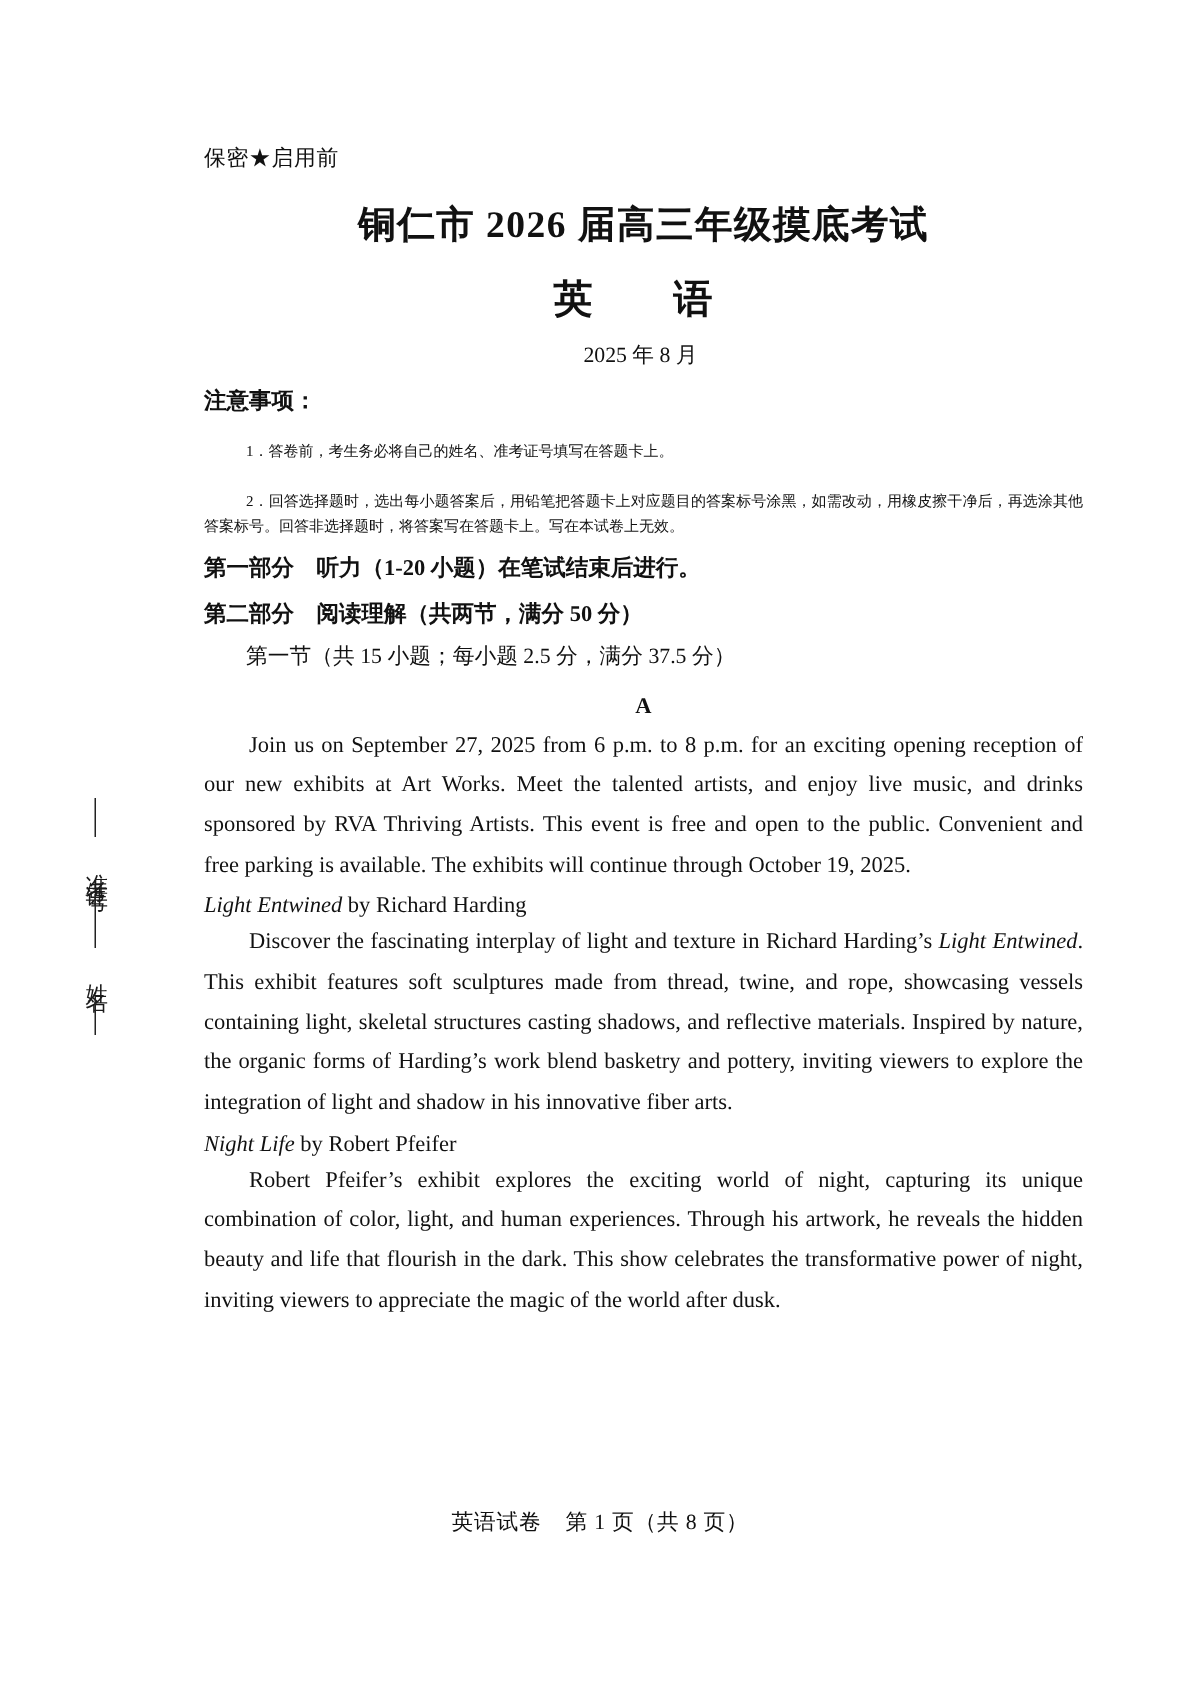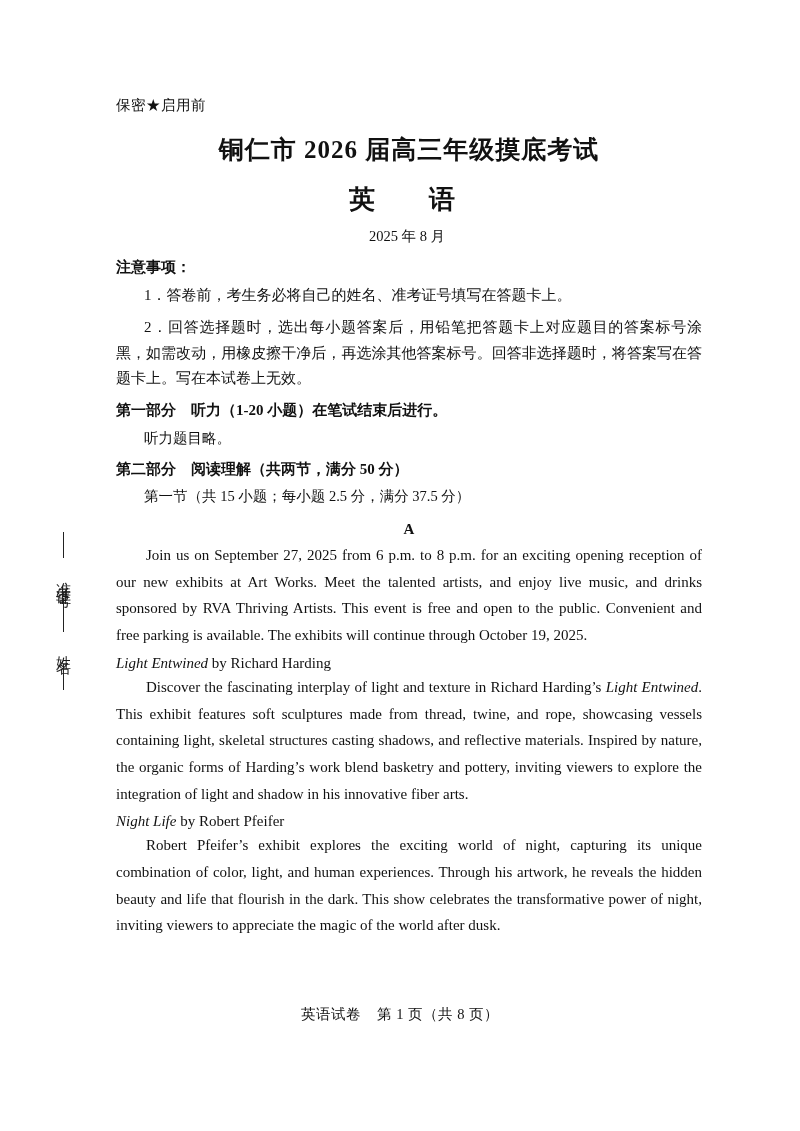--- a/index.html
+++ b/index.html
@@ -48,21 +48,21 @@
     width: 1px;
     background: #222;
     margin: 12px 0;
   }
   .v-line.short { height: 26px; }
   .v-line.long  { height: 34px; }
 
   
   .content {
     position: absolute;
-    left: 116px;
+    left: 136px;
     top: 96px;
     width: 586px;
   }
 
   .secret {
     font-size: 14.5px;
     font-family: "Liberation Serif", serif;
     letter-spacing: 0.5px;
     margin-bottom: 18px;
   }
@@ -91,23 +91,23 @@
     margin: 8px 4px 12px 0;
   }
 
   .notice-head {
     font-size: 15px;
     font-weight: bold;
     margin: 4px 0 4px 0;
   }
 
   p.note {
-    font-size: 15px;
+    font-size: 10px;
     line-height: 1.72;
-    margin: 6px 0 2px 0;
+    margin: 16px 0 2px 0;
     text-indent: 28px;
     text-align: justify;
   }
 
   p.section-head {
     font-size: 15px;
     line-height: 1.7;
     margin: 6px 0 2px 0;
     font-weight: bold;
   }
@@ -179,21 +179,20 @@
 
     <div class="subject">英　语</div>
 
     <div class="exam-date">2025 年 8 月</div>
 
     <div class="notice-head">注意事项：</div>
     <p class="note">1．答卷前，考生务必将自己的姓名、准考证号填写在答题卡上。</p>
     <p class="note">2．回答选择题时，选出每小题答案后，用铅笔把答题卡上对应题目的答案标号涂黑，如需改动，用橡皮擦干净后，再选涂其他答案标号。回答非选择题时，将答案写在答题卡上。写在本试卷上无效。</p>
 
     <p class="section-head">第一部分　听力（1-20 小题）在笔试结束后进行。</p>
-    <p class="cn">听力题目略。</p>
 
     <p class="section-head">第二部分　阅读理解（共两节，满分 50 分）</p>
     <p class="cn">第一节（共 15 小题；每小题 2.5 分，满分 37.5 分）</p>
 
     <div class="letter-a">A</div>
 
     <p class="en first-para">Join us on September 27, 2025 from 6 p.m. to 8 p.m. for an exciting opening reception of our new exhibits at Art Works. Meet the talented artists, and enjoy live music, and drinks sponsored by RVA Thriving Artists. This event is free and open to the public. Convenient and free parking is available. The exhibits will continue through October 19, 2025.</p>
 
     <p class="exhibit-title"><span class="ital">Light Entwined</span><span> by Richard Harding</span></p>
     <p class="en"><span>Discover the fascinating interplay of light and texture in Richard Harding’s </span><span class="ital">Light Entwined</span><span>. This exhibit features soft sculptures made from thread, twine, and rope, showcasing vessels containing light, skeletal structures casting shadows, and reflective materials. Inspired by nature, the organic forms of Harding’s work blend basketry and pottery, inviting viewers to explore the integration of light and shadow in his innovative fiber arts.</span></p>

